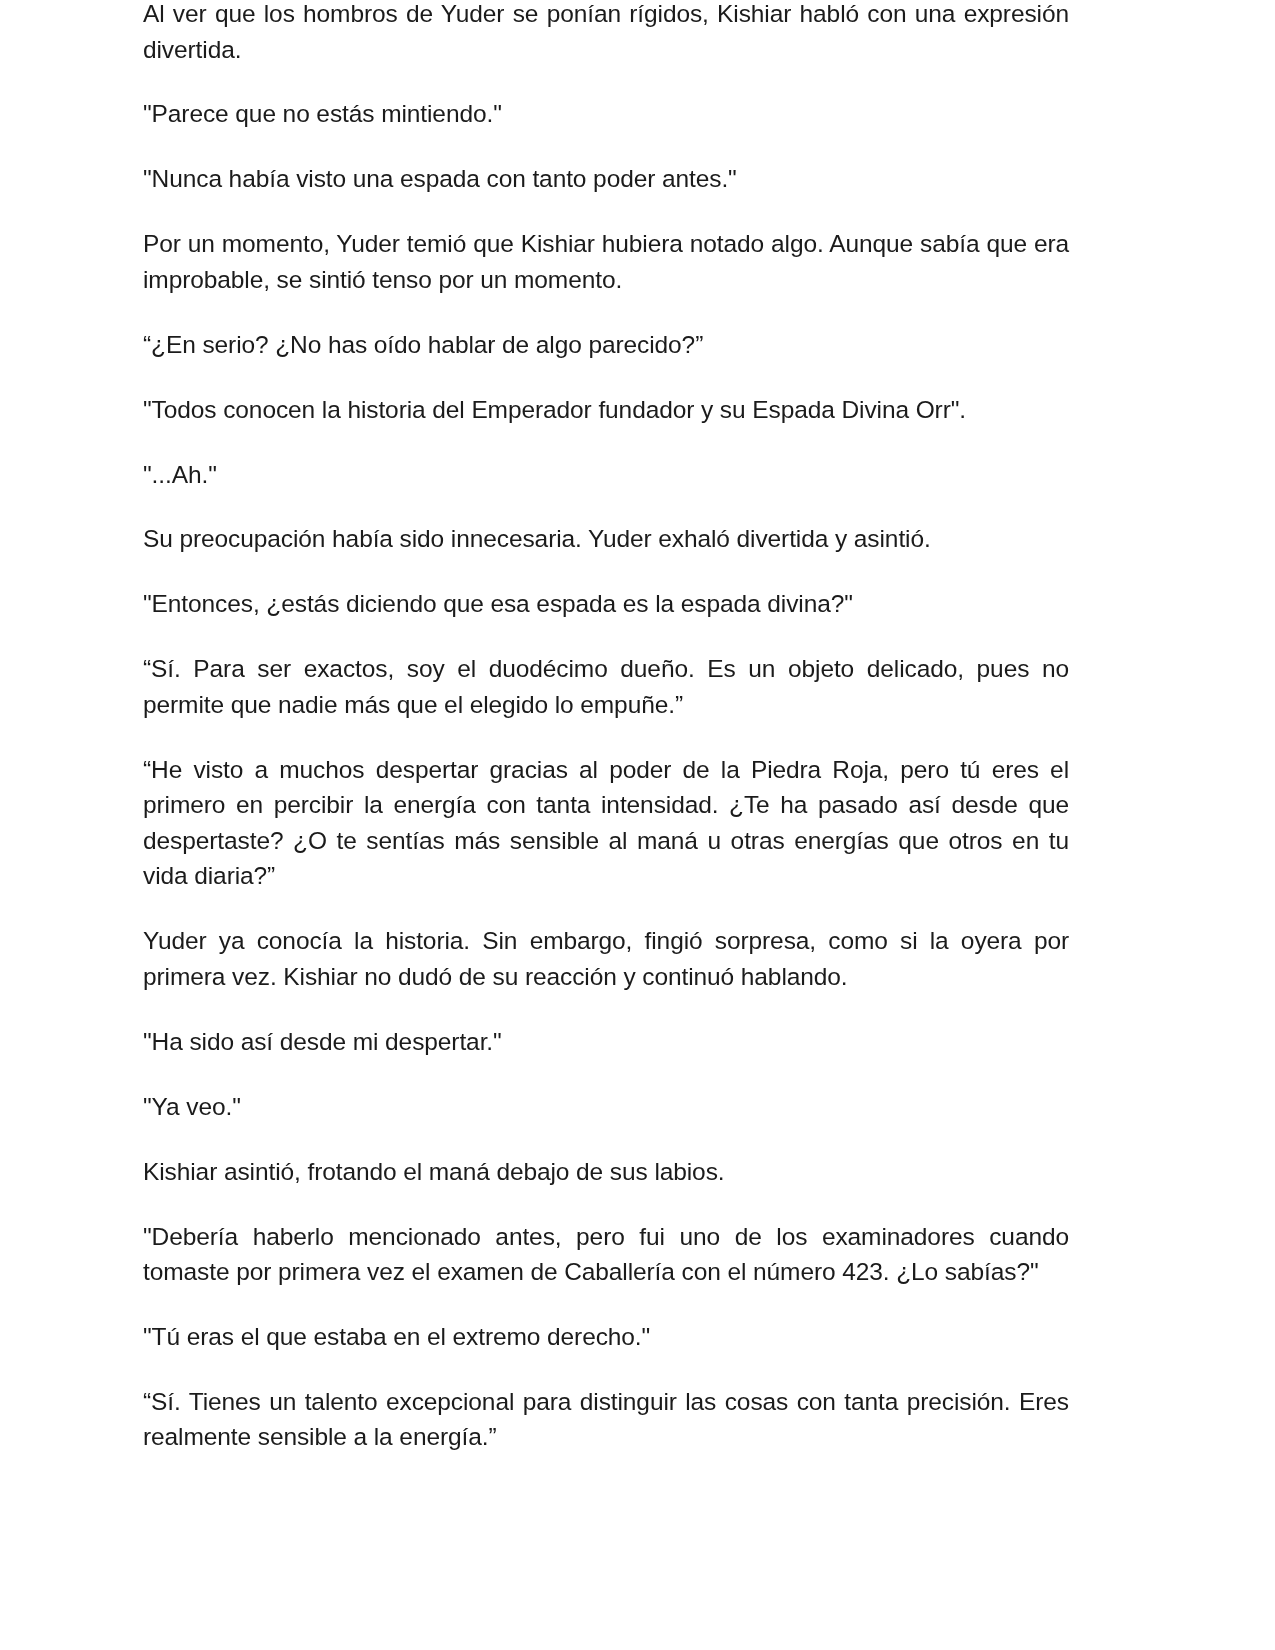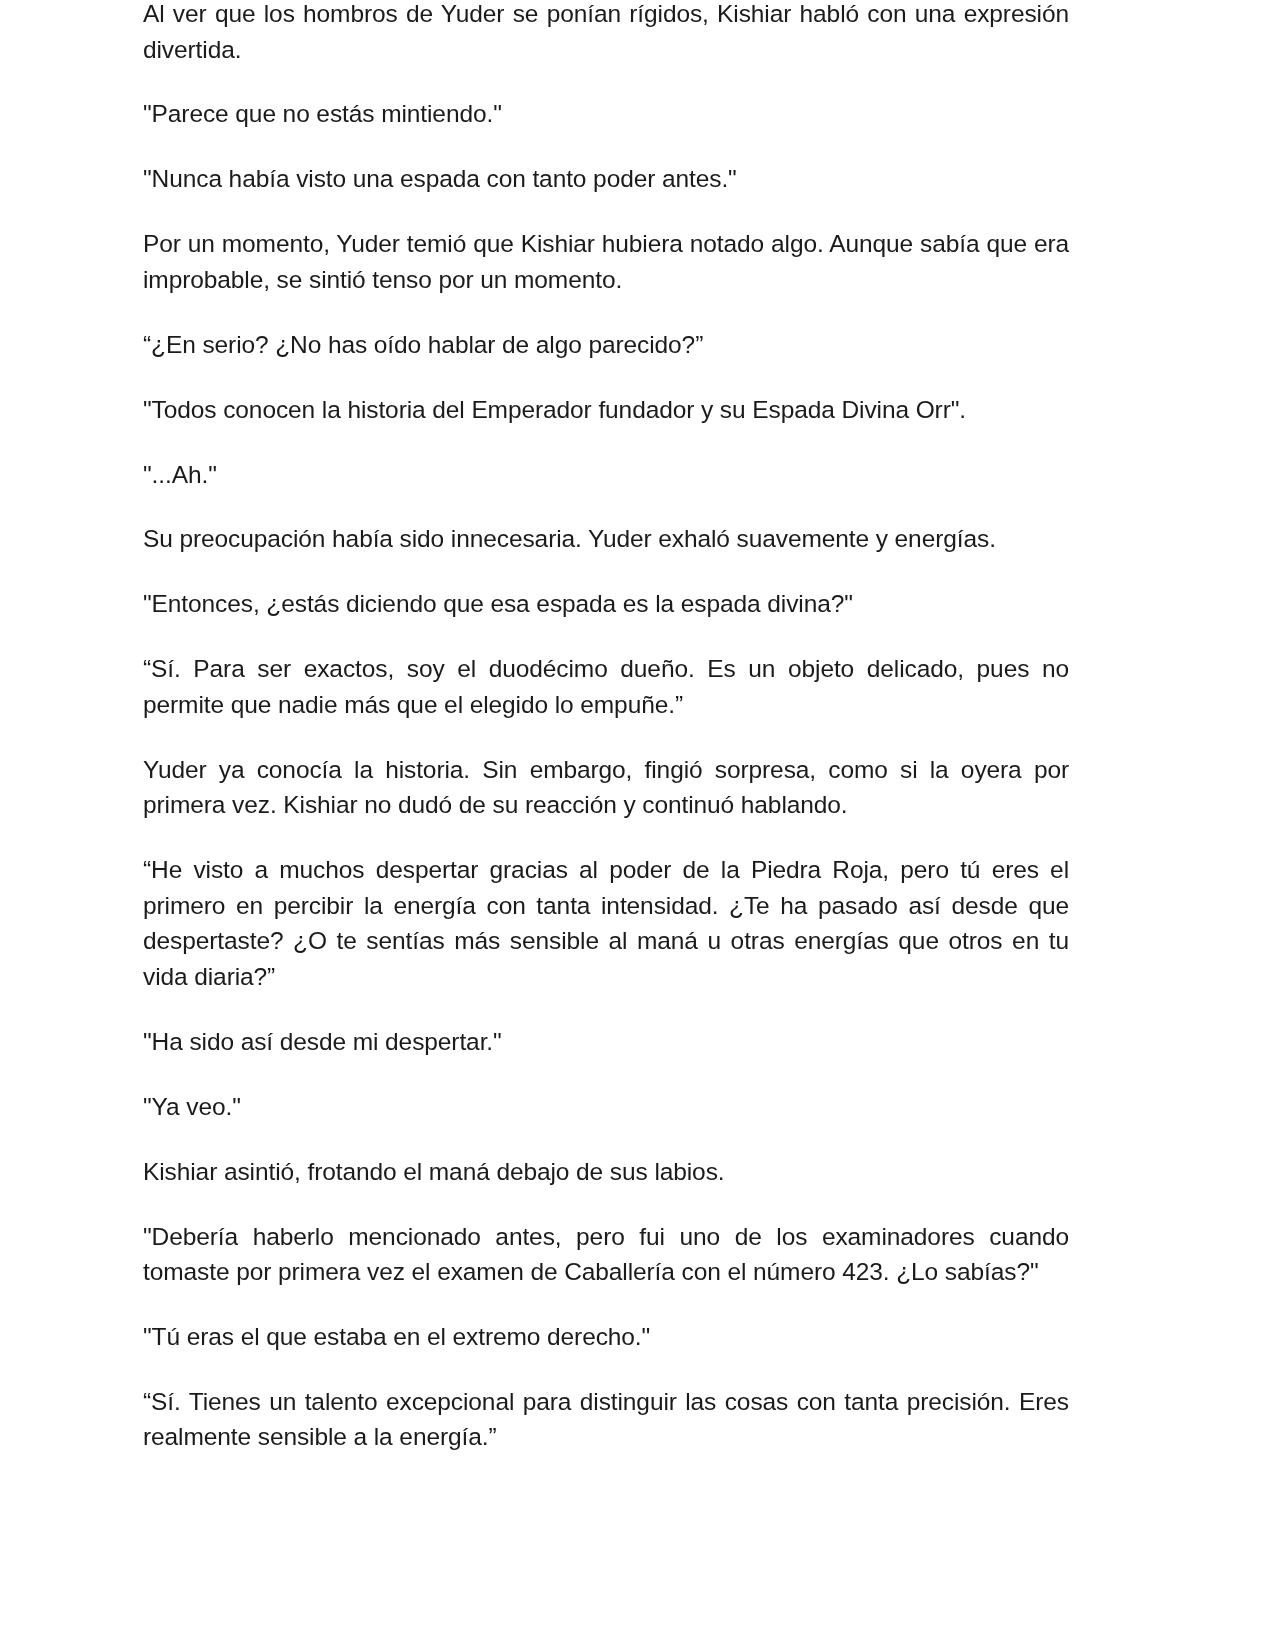--- a/index.html
+++ b/index.html
@@ -37,24 +37,24 @@
 <body>
 
 <div class="page">
   <p class="para">Al ver que los hombros de Yuder se ponían rígidos, Kishiar habló con una expresión divertida.</p>
   <p class="para short">"Parece que no estás mintiendo."</p>
   <p class="para short">"Nunca había visto una espada con tanto poder antes."</p>
   <p class="para">Por un momento, Yuder temió que Kishiar hubiera notado algo. Aunque sabía que era improbable, se sintió tenso por un momento.</p>
   <p class="para short">“¿En serio? ¿No has oído hablar de algo parecido?”</p>
   <p class="para short">"Todos conocen la historia del Emperador fundador y su Espada Divina Orr".</p>
   <p class="para short">"...Ah."</p>
-  <p class="para short">Su preocupación había sido innecesaria. Yuder exhaló suavemente y energías.</p>
+  <p class="para short">Su preocupación había sido innecesaria. Yuder exhaló divertida y asintió.</p>
   <p class="para short">"Entonces, ¿estás diciendo que esa espada es la espada divina?"</p>
   <p class="para">“Sí. Para ser exactos, soy el duodécimo dueño. Es un objeto delicado, pues no permite que nadie más que el elegido lo empuñe.”</p>
+  <p class="para">“He visto a muchos despertar gracias al poder de la Piedra Roja, pero tú eres el primero en percibir la energía con tanta intensidad. ¿Te ha pasado así desde que despertaste? ¿O te sentías más sensible al maná u otras energías que otros en tu vida diaria?”</p>
   <p class="para">Yuder ya conocía la historia. Sin embargo, fingió sorpresa, como si la oyera por primera vez. Kishiar no dudó de su reacción y continuó hablando.</p>
-  <p class="para">“He visto a muchos despertar gracias al poder de la Piedra Roja, pero tú eres el primero en percibir la energía con tanta intensidad. ¿Te ha pasado así desde que despertaste? ¿O te sentías más sensible al maná u otras energías que otros en tu vida diaria?”</p>
   <p class="para short">"Ha sido así desde mi despertar."</p>
   <p class="para short">"Ya veo."</p>
   <p class="para short">Kishiar asintió, frotando el maná debajo de sus labios.</p>
   <p class="para">"Debería haberlo mencionado antes, pero fui uno de los examinadores cuando tomaste por primera vez el examen de Caballería con el número 423. ¿Lo sabías?"</p>
   <p class="para short">"Tú eras el que estaba en el extremo derecho."</p>
   <p class="para">“Sí. Tienes un talento excepcional para distinguir las cosas con tanta precisión. Eres realmente sensible a la energía.”</p>
 </div>
 
 </body></html>

